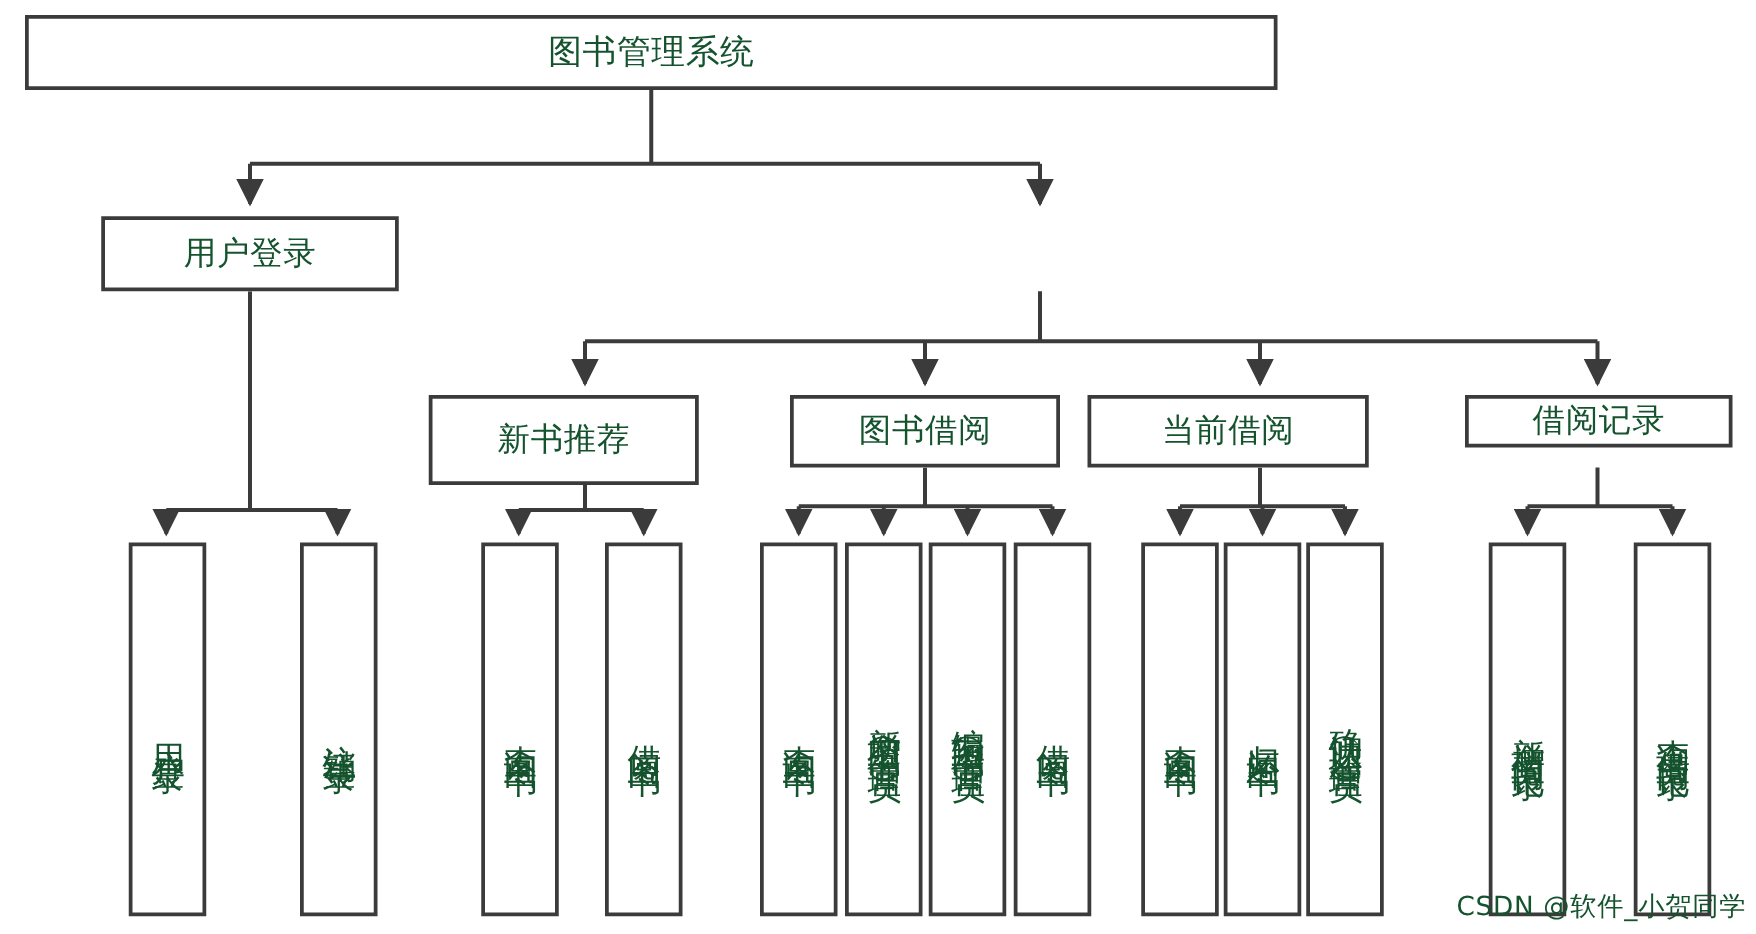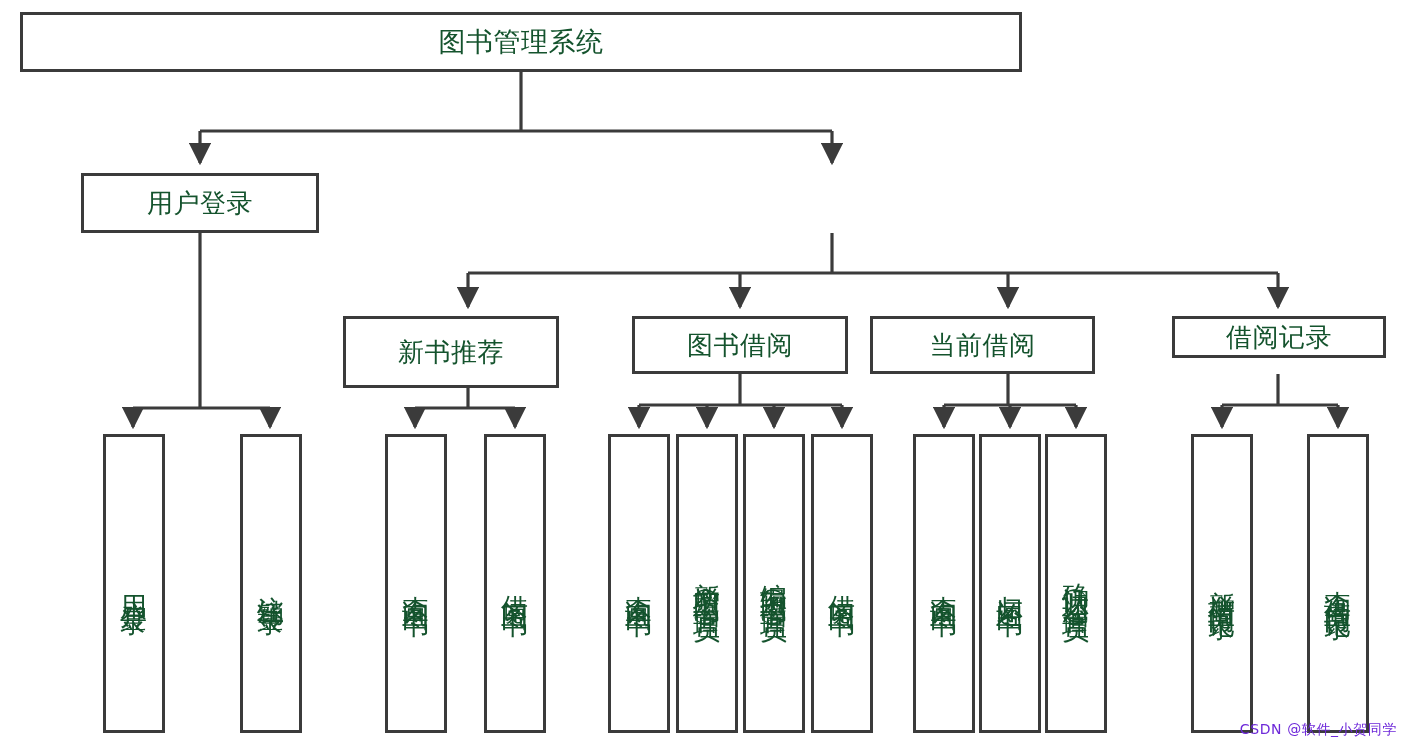--- a/index.html
+++ b/index.html
@@ -60,22 +60,22 @@
     font-size: 27px;
     line-height: 1.0;
     letter-spacing: 5px;
     white-space: nowrap;
     max-height: 100%;
   }
   .watermark {
     position: absolute;
     right: 8px;
     bottom: 8px;
-    font-size: 14px;
-    color: #6d28d9;
+    font-size: 21px;
+    color: #14532d;
     letter-spacing: 0.6px;
     z-index: 5;
     user-select: none;
     white-space: nowrap;
   }
 </style>
 </head>
 <body>
 
 <div id="canvas">

